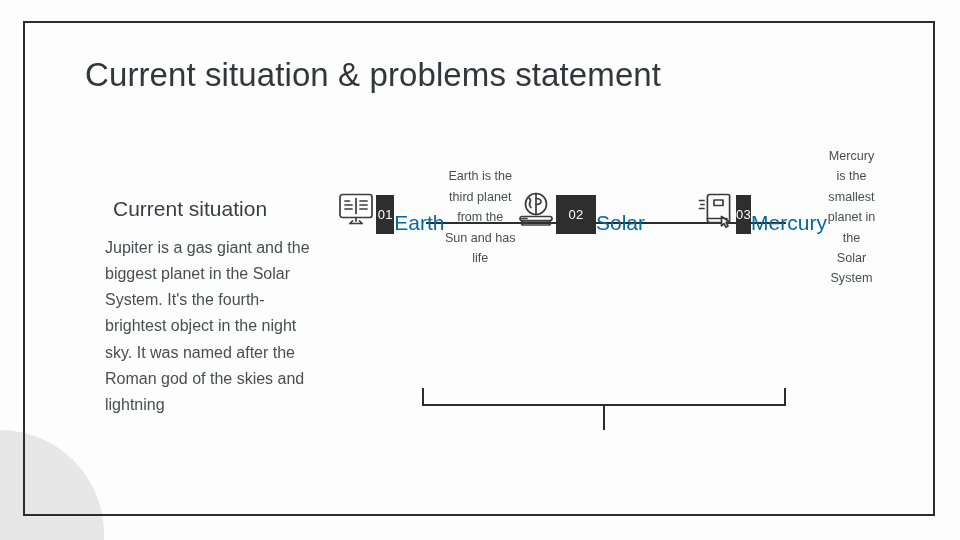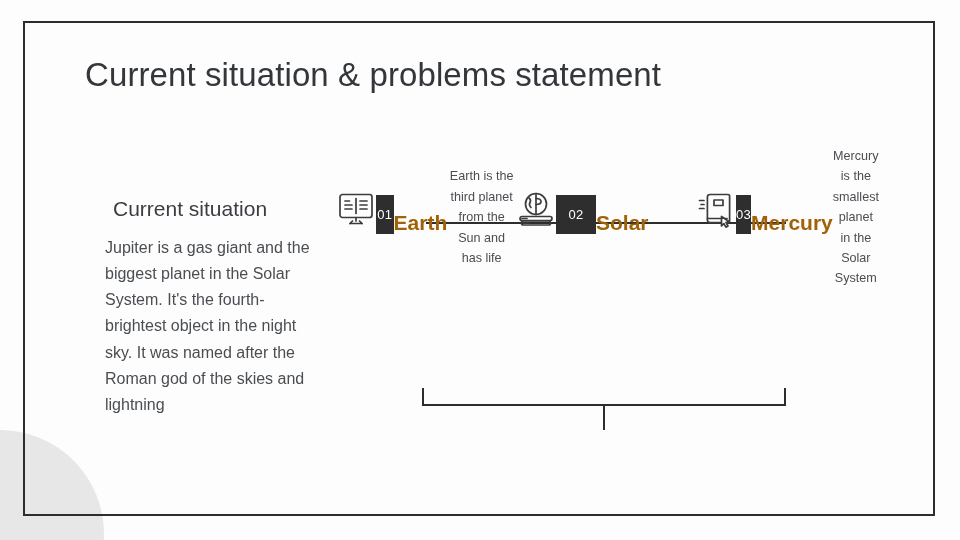--- a/index.html
+++ b/index.html
@@ -139,22 +139,22 @@
     letter-spacing: 0.3px;
     display: flex;
     align-items: center;
     justify-content: center;
     z-index: 2;
   }
 
   .tl-name {
     margin-top: 17px;
     font-size: 21px;
-    font-weight: 700;
-    color: #a16207;
+    font-weight: 400;
+    color: #0369a1;
     line-height: 1.2;
   }
 
   .tl-desc {
     margin-top: 6px;
     font-size: 12.6px;
     line-height: 1.62;
     color: #4a4e52;
     text-align: center;
     width: 156px;

